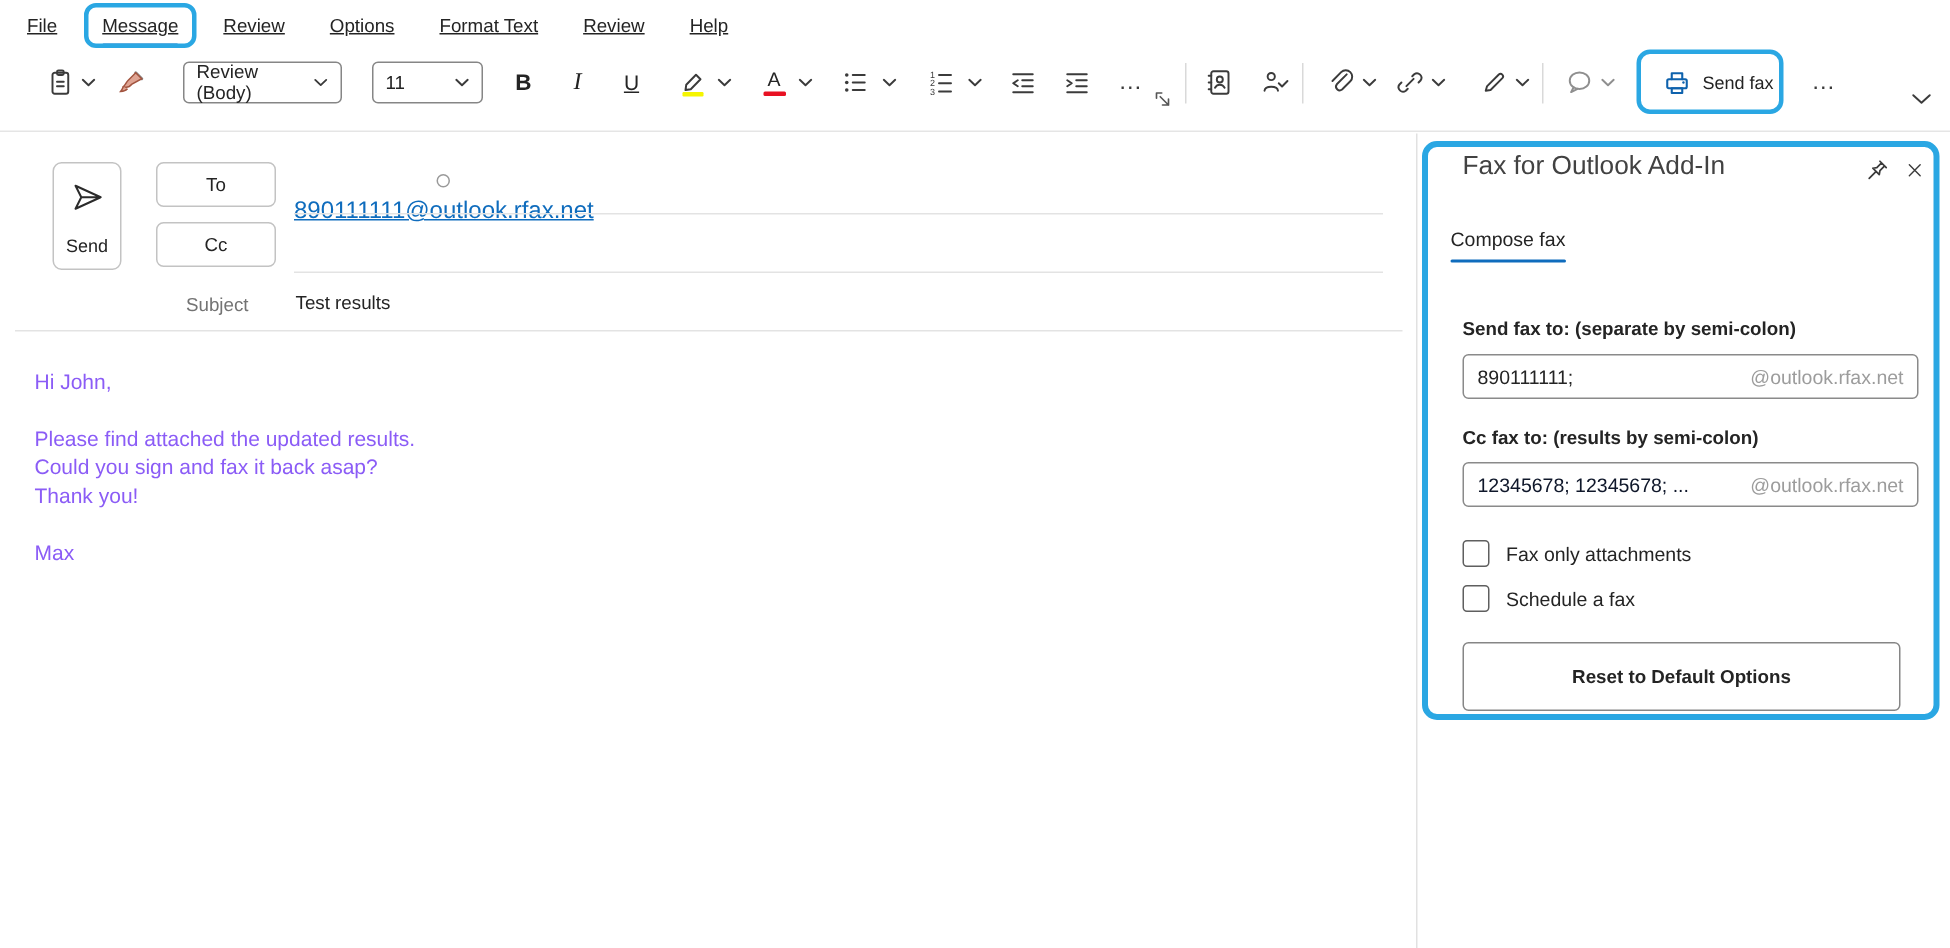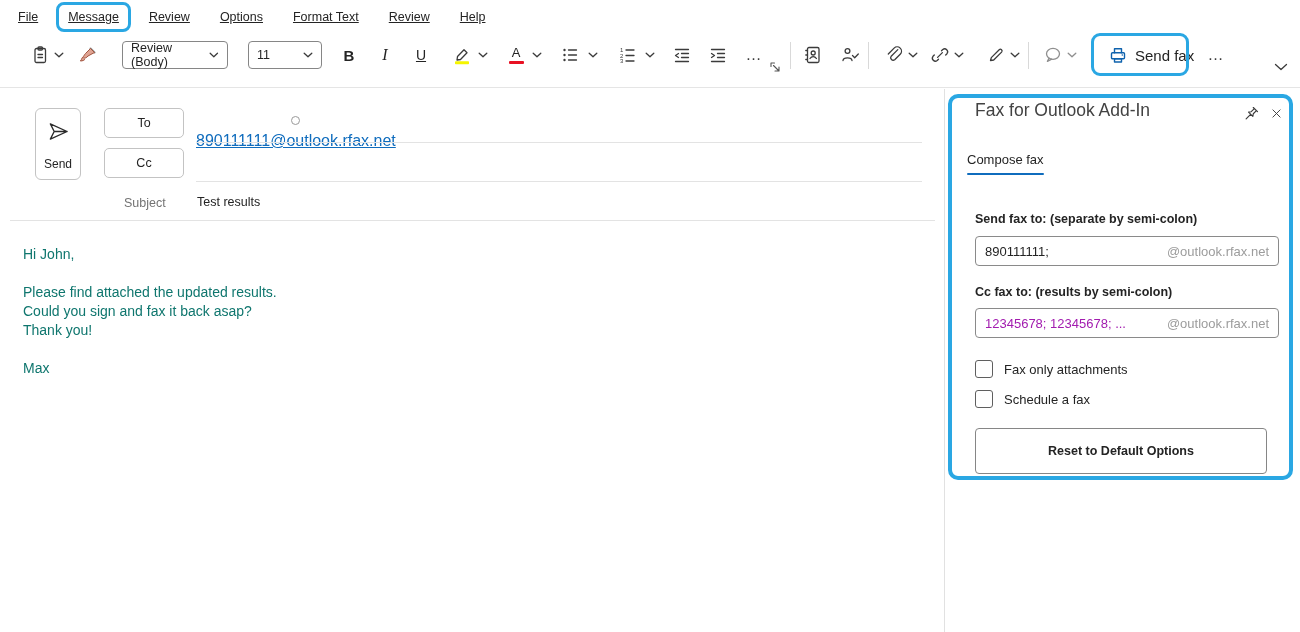--- a/index.html
+++ b/index.html
@@ -16,44 +16,44 @@
   .icbtn { position: absolute; top: 7px; width: 32px; height: 30px; display: flex; align-items: center; justify-content: center; border-radius: 4px; }
   .chev-btn { position: absolute; top: 7px; width: 14px; height: 30px; display: flex; align-items: center; justify-content: center; }
   .combo { position: absolute; top: 8px; height: 28px; border: 1px solid #868686; border-radius: 4px; background: #fff; display: flex; align-items: center; justify-content: space-between; padding: 0 8px; font-size: 12.5px; }
   .vsep { position: absolute; top: 9px; width: 1px; height: 27px; background: #d9d9d9; }
   .glyph-b { font-weight: bold; font-size: 15px; }
   .glyph-i { font-style: italic; font-family: "Liberation Serif", serif; font-size: 16px; }
   .glyph-u { font-size: 14px; text-decoration: underline; }
   .ellipsis { font-size: 16px; letter-spacing: 1px; color: #3b3b3b; }
   .stack { display: flex; flex-direction: column; align-items: center; line-height: 1; }
   .colorbar { width: 15px; height: 3.5px; margin-top: 1.5px; border-radius: 1px; }
-  .sendfax-btn { position: absolute; top: 7px; height: 30px; display: flex; align-items: center; gap: 7px; padding: 0 8px; border-radius: 4px; font-size: 15px; }
+  .sendfax-btn { position: absolute; top: 7px; height: 30px; display: flex; align-items: center; gap: 7px; padding: 0 8px; border-radius: 4px; font-size: 12px; }
 
   
   .send-btn { position: absolute; left: 35px; top: 108px; width: 46px; height: 72px; border: 1px solid #c3c3c3; border-radius: 6px; background: #fff; display: flex; flex-direction: column; align-items: center; justify-content: space-between; padding: 11px 0 8px; font-size: 12px; }
   .pill-btn { position: absolute; left: 104px; width: 80px; height: 30px; border: 1px solid #c3c3c3; border-radius: 5px; background: #fff; display: flex; align-items: center; justify-content: center; font-size: 12.5px; }
   .hline { position: absolute; height: 1px; background: #e3e3e3; }
   .recipient { position: absolute; left: 196px; top: 116px; display: flex; align-items: center; gap: 7px; font-size: 16px; flex-direction: column; }
   .presence { width: 9px; height: 9px; border: 1px solid #9a9a9a; border-radius: 50%; background: #fff; }
   .recipient a { color: #0f6cbd; text-decoration: underline; }
   .subject-label { position: absolute; left: 124px; top: 196px; font-size: 12.5px; color: #737373; }
   .subject-value { position: absolute; left: 197px; top: 195px; font-size: 12.5px; color: #242424; }
-  .body-text { position: absolute; left: 23px; top: 245px; width: 890px; font-size: 14px; line-height: 19px; color: #0f766e; }
+  .body-text { position: absolute; left: 23px; top: 245px; width: 890px; font-size: 14px; line-height: 19px; color: #8b5cf6; }
   .body-line { min-height: 19px; white-space: pre-wrap; }
 
   
   .panel-divider { position: absolute; left: 944px; top: 89px; width: 1px; bottom: 0; background: #e1e1e1; }
   .panel-title { position: absolute; left: 975px; top: 100px; font-size: 17.5px; color: #424242; }
   .panel-iconbtn { position: absolute; top: 102px; width: 22px; height: 22px; display: flex; align-items: center; justify-content: center; }
   .panel-tab { position: absolute; left: 967px; top: 152px; font-size: 13px; color: #242424; padding: 0 0 8px 0; }
   .panel-tab::after { content: ""; position: absolute; left: 0; right: 0; bottom: 0; height: 2.5px; border-radius: 2px; background: #0f6cbd; }
   .panel-label { position: absolute; left: 975px; font-size: 12.5px; font-weight: bold; color: #242424; }
   .panel-field { position: absolute; left: 975px; width: 304px; height: 30px; border: 1px solid #8a8a8a; border-radius: 4px; background: #fff; display: flex; align-items: center; justify-content: space-between; padding: 0 9px; font-size: 13px; }
   .field-suffix { color: #9c9c9c; }
-  .field-placeholder { color: #a21caf; }
+  .field-placeholder { color: #0f172a; }
   .checkrow { position: absolute; left: 975px; display: flex; align-items: center; gap: 11px; font-size: 13px; }
   .checkbox { width: 18px; height: 18px; border: 1.6px solid #5f5f5f; border-radius: 3px; background: #fff; }
   .reset-btn { position: absolute; left: 975px; top: 428px; width: 292px; height: 46px; border: 1px solid #868686; border-radius: 4px; background: #fff; display: flex; align-items: center; justify-content: center; font-size: 12.5px; font-weight: bold; color: #242424; }
 
   
   .annot { position: absolute; border: 3.5px solid #2aa7e3; border-radius: 9px; pointer-events: none; }
 
   .ic { stroke: #3b3b3b; fill: none; stroke-width: 1.3; stroke-linecap: round; stroke-linejoin: round; }
   .ic-blue { stroke: #0e62ad; fill: none; stroke-width: 1.4; stroke-linecap: round; stroke-linejoin: round; }
   .ic-gray { stroke: #8f8f8f; fill: none; stroke-width: 1.3; stroke-linecap: round; stroke-linejoin: round; }

